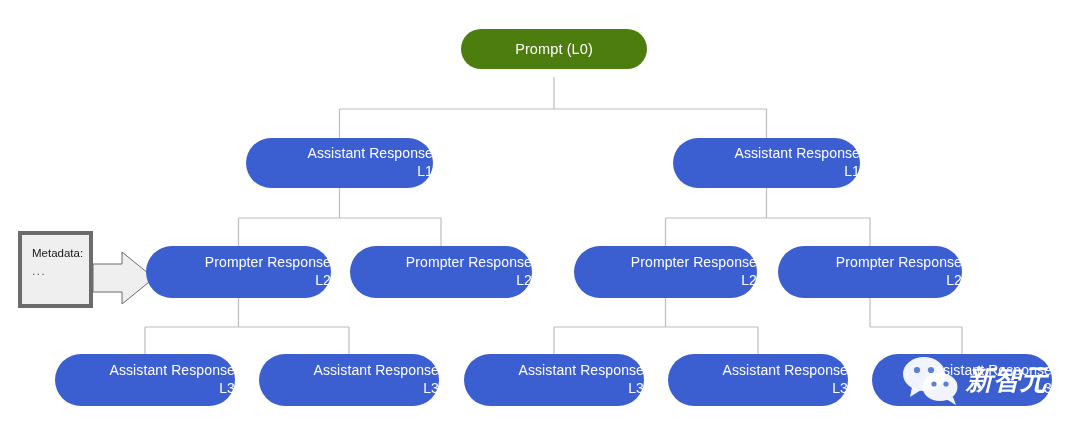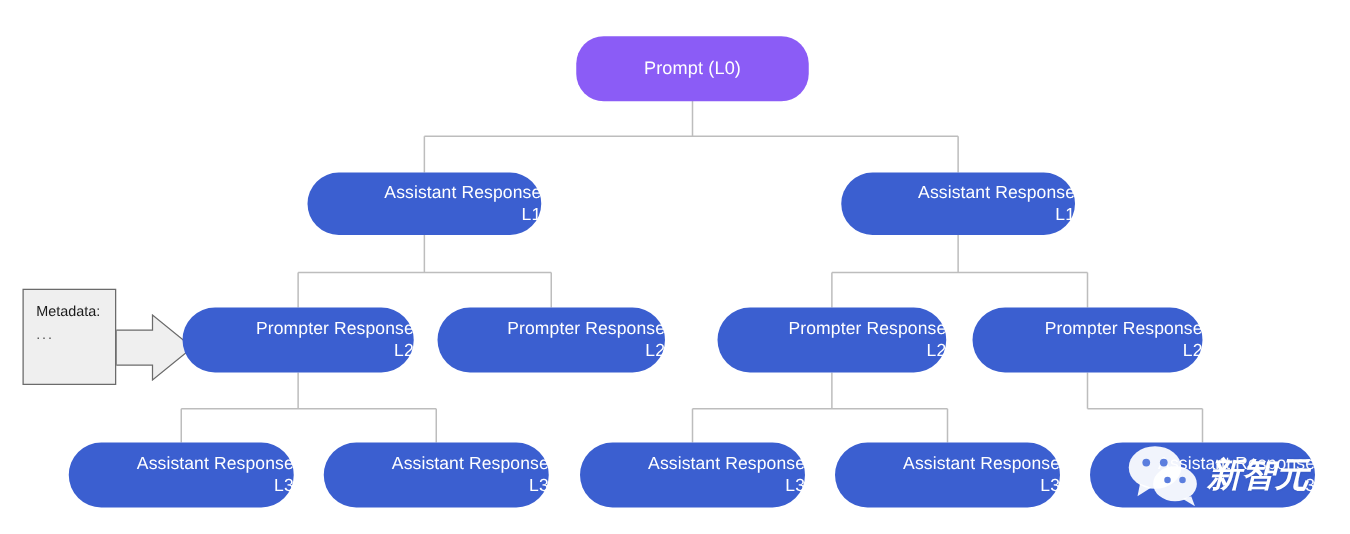--- a/index.html
+++ b/index.html
@@ -49,21 +49,21 @@
     border-radius: 26px;
     font-size: 14px;
     align-items: flex-end;
   }
 
   
   .metadata-box {
     position: absolute;
     box-sizing: border-box;
     background: #efefef;
-    border: 1px solid #22c55e;
+    border: 4px solid #22c55e;
     padding: 10px 10px 0 10px;
     font-size: 11.5px;
     color: #1a1a1a;
     line-height: 1.55;
   }
   .metadata-box .md-dots {
     letter-spacing: 1.5px;
     color: #555;
   }
   .metadata-arrow {
@@ -101,21 +101,21 @@
       <path d="M238.5,298 L238.5,327 M145,327 L349,327 M145,327 L145,354 M349,327 L349,354" fill="none" stroke="#bdbdbd" stroke-width="1.2"></path>
       <path d="M665.5,298 L665.5,327 M554,327 L758,327 M554,327 L554,354 M758,327 L758,354" fill="none" stroke="#bdbdbd" stroke-width="1.2"></path>
       <path d="M870,298 L870,327 M870,327 L962,327 M962,327 L962,354" fill="none" stroke="#bdbdbd" stroke-width="1.2"></path>
     </svg>
 
   <svg class="metadata-arrow" style="left:92px; top:248px;" width="70" height="60" viewBox="0 0 70 60">
     <path d="M1,16 L30,16 L30,4 L62,30 L30,56 L30,44 L1,44 Z" fill="#efefef" stroke="#6b6b6b" stroke-width="1"></path>
   </svg>
 
   <div id="nodes">
-      <div class="node node-root" style="left: 461px; top: 29px; width: 186px; height: 52px; background: #8b5cf6;">
+      <div class="node node-root" style="left: 461px; top: 29px; width: 186px; height: 40px; background: #4d7c0f;">
         <span class="l1txt">Prompt (L0)</span>
       </div>
       <div class="node node-pill" style="left: 246px; top: 138px; width: 187px; height: 50px; background: rgb(59, 95, 208);">
         <span class="l1txt">Assistant Response</span>
         <span class="l2txt">L1</span>
       </div>
       <div class="node node-pill" style="left: 673px; top: 138px; width: 187px; height: 50px; background: rgb(59, 95, 208);">
         <span class="l1txt">Assistant Response</span>
         <span class="l2txt">L1</span>
       </div>

